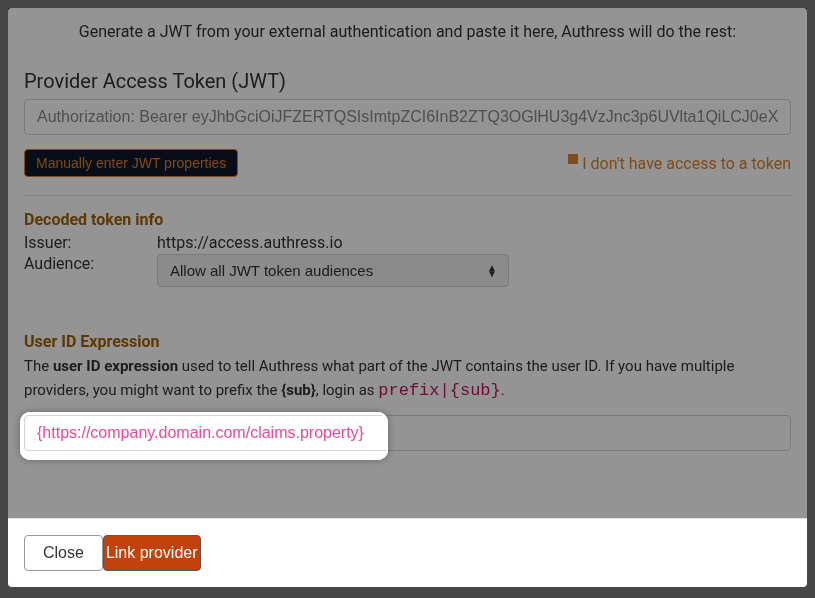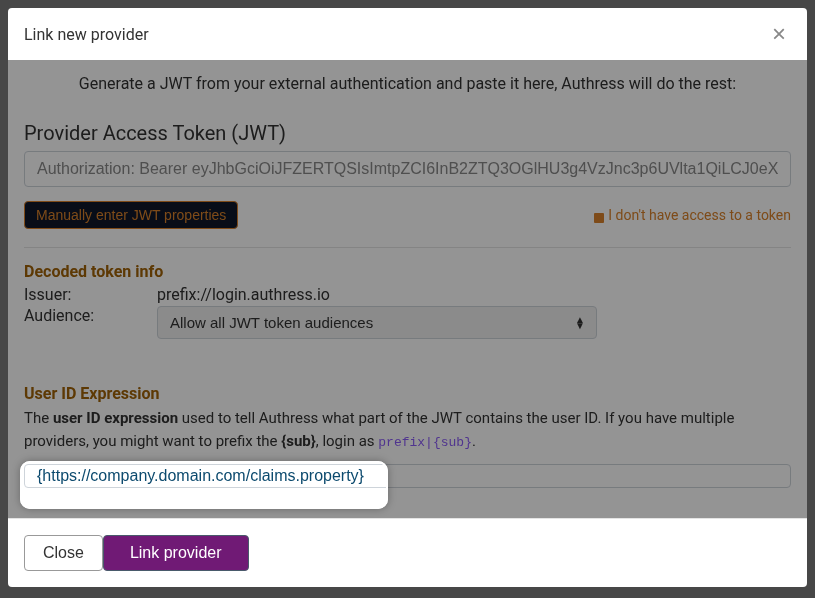--- a/index.html
+++ b/index.html
@@ -89,25 +89,25 @@
       background: #0f172a;
       border: 1px solid #d9822b;
       color: #d9822b;
       padding: 5px 11px;
       font-size: 14px;
       border-radius: 4px;
       cursor: pointer;
     }
     .link-orange {
       color: #d9822b;
-      font-size: 14px;
+      font-size: 16px;
       text-decoration: none;
       cursor: pointer;
       display: flex;
-      align-items: flex-end;
+      align-items: flex-start;
       gap: 4px;
     }
     .link-orange .icon-box {
       display: inline-block;
       width: 10px;
       height: 10px;
       background: #d9822b;
       border-radius: 1px;
     }
     .divider {
@@ -130,21 +130,21 @@
     }
     .info-label {
       width: 133px;
       flex-shrink: 0;
     }
     .info-value {
       color: #333;
     }
     .select-wrapper {
       position: relative;
-      width: 440px;
+      width: 352px;
     }
     .form-select {
       width: 100%;
       padding: 7px 30px 7px 12px;
       font-size: 15px;
       border: 1px solid #ced4da;
       border-radius: 4px;
       background: #efefef;
       color: #333;
       appearance: none;
@@ -168,35 +168,35 @@
     .description-text {
       font-size: 15px;
       color: #333;
       margin-top: 4px;
       line-height: 1.55;
     }
     .description-text b {
       font-weight: 700;
     }
     .code-text {
-      color: #8b5cf6;
+      color: #be185d;
       font-family: "SFMono-Regular", Consolas, "Liberation Mono", Menlo, monospace;
-      font-size: 13px;
+      font-size: 17px;
     }
     .highlight-wrapper {
       margin-top: 10px;
       position: relative;
     }
     .expression-input {
       width: 100%;
-      padding: 2px 12px;
+      padding: 8px 12px;
       font-size: 16px;
       border: 1px solid #ced4da;
       border-radius: 4px;
-      color: #0c4a6e;
+      color: #ec4899;
       background: #fff;
     }
     .highlight-overlay {
       position: absolute;
       top: -3px;
       left: -4px;
       width: 368px;
       height: 48px;
       border: 2px solid #fff;
       border-radius: 10px;
@@ -214,58 +214,54 @@
     .btn-close {
       background: #fff;
       border: 1px solid #999;
       color: #333;
       padding: 8px 18px;
       font-size: 16px;
       border-radius: 4px;
       cursor: pointer;
     }
     .btn-primary {
-      background: #701a75;
+      background: #c2410c;
       border: 1px solid #495a6b;
       color: #fff;
-      padding: 8px 26px;
+      padding: 8px 2px;
       font-size: 16px;
       border-radius: 4px;
       cursor: pointer;
     }
   </style>
 </head>
 <body>
 
 <div class="modal">
-  <div class="modal-header">
-    <div class="modal-title">Link new provider</div>
-    <button class="close-btn">×</button>
-  </div>
 
   <div class="modal-body">
     <div class="intro-text">Generate a JWT from your external authentication and paste it here, Authress will do the rest:</div>
 
     <label class="form-label">Provider Access Token (JWT)</label>
     <input type="text" class="form-input" placeholder="Authorization: Bearer eyJhbGciOiJFZERTQSIsImtpZCI6InB2ZTQ3OGlHU3g4VzJnc3p6UVlta1QiLCJ0eXA..." style="">
 
     <div class="actions-row">
       <button class="btn-outline-orange">Manually enter JWT properties</button>
       <a class="link-orange">
         <span class="icon-box"></span>
         <span>I don't have access to a token</span>
       </a>
     </div>
 
     <hr class="divider">
 
     <div class="section-title">Decoded token info</div>
     <div class="info-row">
       <div class="info-label">Issuer:</div>
-      <div class="info-value">prefix://login.authress.io</div>
+      <div class="info-value">https://access.authress.io</div>
     </div>
     <div class="info-row">
       <div class="info-label">Audience:</div>
       <div class="select-wrapper">
         <select class="form-select">
           <option>Allow all JWT token audiences</option>
         </select>
         <span class="select-arrow">
           <span>▲</span>
             <span>▼</span>

